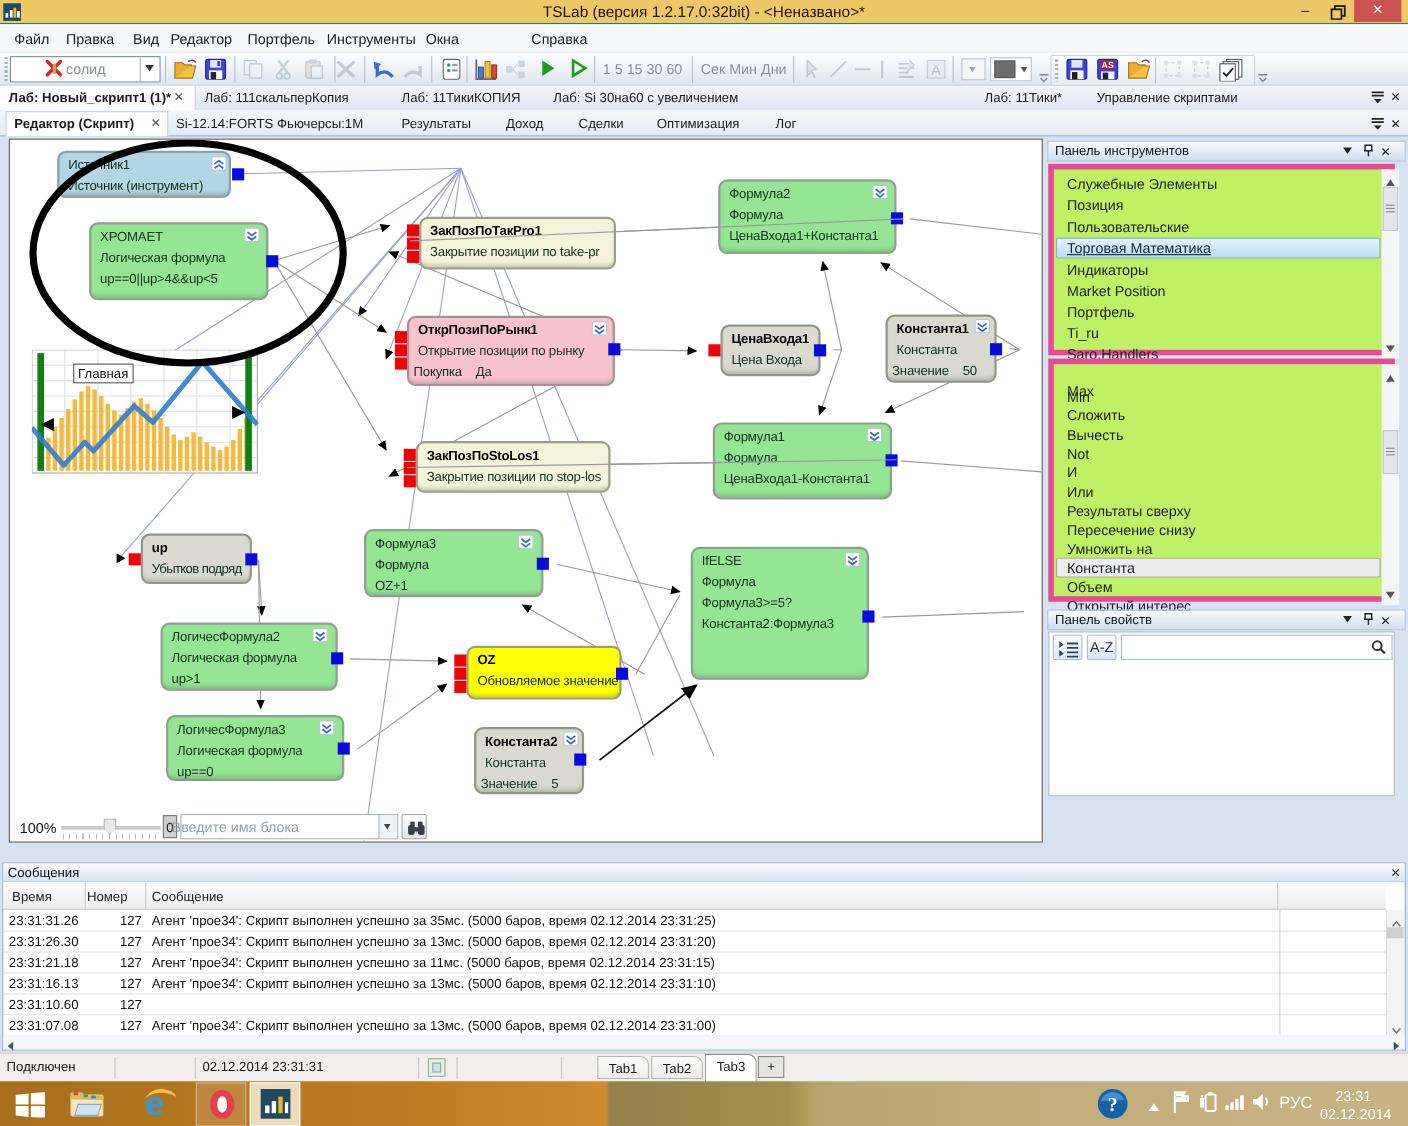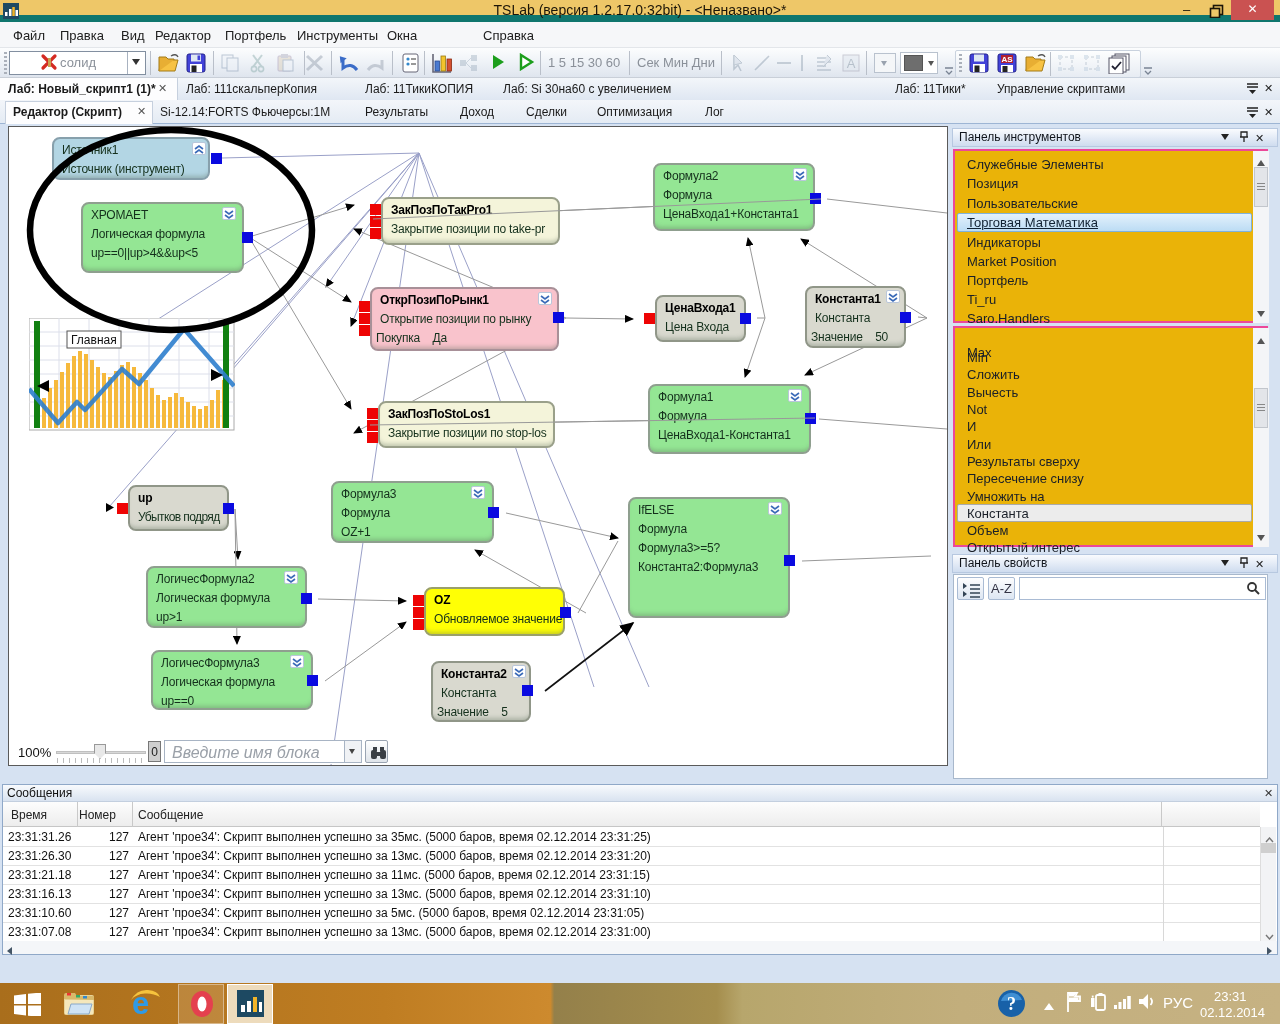--- a/index.html
+++ b/index.html
@@ -2,21 +2,21 @@
 <html><head>
 <meta charset="utf-8">
 <style>
 * { margin:0; padding:0; box-sizing:border-box; }
 html,body { width:1280px; height:1024px; overflow:hidden; }
 body { font-family:"Liberation Sans", sans-serif; font-size:12px; color:#1a1a1a; }
 #root { position:relative; width:1280px; height:1024px; background:#d6e2f2; }
 .abs { position:absolute; }
 
 
-#titlebar { left:0; top:0; width:1280px; height:22px; background:#eec768; border-bottom:7px solid #0f766e; }
+#titlebar { left:0; top:0; width:1280px; height:22px; background:#eec768; border-bottom:1px solid #0f766e; }
 #titletext { left:0; top:2px; width:1280px; text-align:center; font-size:14px; color:#1c1508; }
 #appicon { left:3px; top:3px; width:16px; height:16px; background:#1d4962; }
 #closebtn { left:1231px; top:0; width:43px; height:20px; background:#ca5251; color:#fff; text-align:center; font-size:12px; line-height:19px; }
 .winbtn { top:4px; color:#1c1508; font-size:13px; }
 
 
 #menubar { left:0; top:22px; width:1280px; height:26px; background:#f6f7f9; border-bottom:1px solid #e3e6ea; }
 .mitem { position:absolute; top:6px; font-size:13px; color:#202020; }
 
 
@@ -41,21 +41,21 @@
 .b-pink  { background:#f9c3cc; border-color:#a89098; }
 .b-gray  { background:#d9d9cf; border-color:#909688; }
 .b-yell  { background:#ffff05; border-color:#9aa06a; }
 .chev { position:absolute; width:14px; height:13px; background:#fff; border:1px solid #b9c6da; border-radius:2px; }
 .chev svg { display:block; margin:2px auto 0; }
 .osq { position:absolute; width:11px; height:11px; background:#0a0ae0; }
 .isq { position:absolute; width:11px; height:11px; background:#ee0404; }
 
 
 .phead { background:linear-gradient(#f9fbfe,#cfdcef); border:1px solid #b7c8e0; font-size:12px; color:#11151c; line-height:16px; padding-left:6px; }
-.plist { background:#eab308; border:2px solid #ec4899; }
+.plist { background:#bef264; border:5px solid #ec4899; }
 .pitem { position:absolute; left:12px; color:#1a1f28; font-size:13px; }
 
 
 #messages { left:2px; top:784px; width:1276px; height:171px; background:#fff; border:1px solid #8fa8c8; }
 .mrow { position:absolute; left:0; width:1257px; height:20px; border-bottom:1px solid #e2e2e2; font-size:12px; color:#111; }
 
 
 #statusbar { left:0; top:957px; width:1280px; height:26px; background:#f0efed; border-top:1px solid #d0cfcd; font-size:12px; }
 
 
@@ -565,21 +565,21 @@
       <ellipse cx="162" cy="103" rx="141" ry="100" fill="none" stroke="#000" stroke-width="6.5"></ellipse>
     </svg>
 
     <div class="abs" style="left:1px;top:613px;width:936px;height:24px;background:#fff;">
       <div class="abs" style="left:8px;top:5px;font-size:13px;color:#111;">100%</div>
       <div class="abs" style="left:46px;top:11px;width:90px;height:3px;background:#d8d8d8;border:1px solid #c0c0c0;"></div>
       <div class="abs" style="left:84px;top:4px;width:12px;height:15px;background:#e8e8e8;border:1px solid #999;clip-path:polygon(0 0,100% 0,100% 60%,50% 100%,0 60%);"></div>
       <div class="abs" style="left:47px;top:18px;width:90px;height:5px;background:repeating-linear-gradient(90deg,#bbb 0 1px,transparent 1px 6px);"></div>
       <div class="abs" style="left:138px;top:1px;width:13px;height:21px;background:#cfcfcf;border:1px solid #777;font-size:12px;text-align:center;line-height:20px;">0</div>
       <div class="abs" style="left:154px;top:0;width:198px;height:23px;background:#fff;border:1px solid #a8b4c4;"></div>
-      <div class="abs" style="left:162px;top:4px;font-size:16px;color:#9aa0a8;font-style:italic;">Введите имя блока</div>
+      <div class="abs" style="left:146px;top:4px;font-size:13px;color:#9aa0a8;">Введите имя блока</div>
       <div class="abs" style="left:334px;top:1px;width:17px;height:21px;background:#f0f2f5;border-left:1px solid #a8b4c4;"></div>
       <div class="abs" style="left:339px;top:9px;width:0;height:0;border:3.5px solid transparent;border-top:5px solid #444;"></div>
       <div class="abs" style="left:355px;top:0;width:23px;height:23px;background:linear-gradient(#fefefe,#dfe4ea);border:1px solid #9aa4b2;border-radius:2px;">
         <svg width="21" height="21" style="margin:2px;">
             <g fill="#3a3f45">
               <rect x="3" y="7" width="6" height="9" rx="2"></rect>
               <rect x="12" y="7" width="6" height="9" rx="2"></rect>
               <rect x="8" y="9" width="5" height="4"></rect>
               <rect x="5" y="4" width="4" height="4"></rect>
               <rect x="12" y="4" width="4" height="4"></rect>
@@ -637,21 +637,21 @@
       <div class="abs" style="left:302px;top:207px;width:0;height:0;border:4px solid transparent;border-top:6px solid #555;"></div>
     </div>
 
     <div class="abs phead" style="left:0;top:428px;width:326px;height:19px;">Панель свойств</div>
     <div class="abs" style="left:269px;top:434px;width:0;height:0;border:4px solid transparent;border-top:6px solid #222;"></div>
     <div class="abs" style="left:287px;top:431px;"><svg width="10" height="12">
           <path d="M2 1 h6 v5 h-6 Z M5 6 v5 M1 6 h8" stroke="#222" fill="none" stroke-width="1.3"></path>
         </svg></div>
     <div class="abs" style="left:303px;top:432px;color:#222;font-size:11px;">✕</div>
 
-    <div class="abs" style="left:1px;top:448px;width:315px;height:205px;background:#fff;border:1px solid #a8b8cc;">
+    <div class="abs" style="left:1px;top:448px;width:315px;height:150px;background:#fff;border:1px solid #a8b8cc;">
       <div class="abs" style="left:3px;top:2px;width:27px;height:23px;background:linear-gradient(#fdfdfe,#dde6f2);border:1px solid #a9bbd4;border-radius:2px;">
         <svg width="23" height="19" style="margin:2px 0 0 2px;">
             <path d="M3 3 l4 3 l-4 3 Z M3 11 l4 3 l-4 3 Z" fill="#345"></path>
             <path d="M10 5 h10 M10 13 h10 M10 9 h10 M10 17 h10" stroke="#345" stroke-width="1.6"></path>
           </svg>
       </div>
       <div class="abs" style="left:34px;top:2px;width:27px;height:23px;background:linear-gradient(#fdfdfe,#dde6f2);border:1px solid #a9bbd4;border-radius:2px;font-size:13px;color:#334;text-align:center;line-height:22px;">A-Z</div>
       <div class="abs" style="left:65px;top:2px;width:247px;height:23px;background:#fff;border:1px solid #a9bbd4;"></div>
       <div class="abs" style="left:292px;top:6px;"><svg width="15" height="15">
             <circle cx="6" cy="6" r="4" fill="none" stroke="#333" stroke-width="1.8"></circle>
@@ -687,21 +687,20 @@
         <span class="abs" style="left:135px;top:3px;">Агент 'прое34': Скрипт выполнен успешно за 11мс. (5000 баров, время 02.12.2014 23:31:15)</span>
       </div>
     <div class="mrow" style="top:99px;">
         <span class="abs" style="left:5px;top:3px;">23:31:16.13</span>
         <span class="abs" style="left:106px;top:3px;">127</span>
         <span class="abs" style="left:135px;top:3px;">Агент 'прое34': Скрипт выполнен успешно за 13мс. (5000 баров, время 02.12.2014 23:31:10)</span>
       </div>
     <div class="mrow" style="top:118px;">
         <span class="abs" style="left:5px;top:3px;">23:31:10.60</span>
         <span class="abs" style="left:106px;top:3px;">127</span>
-        <span class="abs" style="left:135px;top:3px;">Агент 'прое34': Скрипт выполнен успешно за 5мс. (5000 баров, время 02.12.2014 23:31:05)</span>
       </div>
     <div class="mrow" style="top:137px;">
         <span class="abs" style="left:5px;top:3px;">23:31:07.08</span>
         <span class="abs" style="left:106px;top:3px;">127</span>
         <span class="abs" style="left:135px;top:3px;">Агент 'прое34': Скрипт выполнен успешно за 13мс. (5000 баров, время 02.12.2014 23:31:00)</span>
       </div>
     <div class="abs" style="left:1160px;top:42px;width:1px;height:114px;background:#d8d8d8;"></div>
     <div class="abs" style="left:1257px;top:42px;width:16px;height:114px;background:#f2f3f5;border-left:1px solid #ddd;">
       <div class="abs" style="left:4px;top:5px;"><svg width="9" height="6">
             <path d="M1 5 L4.5 1 L8 5" stroke="#777" fill="none" stroke-width="1.4"></path>
@@ -714,20 +713,36 @@
     <div class="abs" style="left:0;top:156px;width:1274px;height:13px;background:#f4f6f9;">
       <div class="abs" style="left:3px;top:3px;"><svg width="7" height="8">
             <path d="M6 0 L1 4 L6 8 Z" fill="#456"></path>
           </svg></div>
       <div class="abs" style="left:1263px;top:3px;"><svg width="7" height="8">
             <path d="M1 0 L6 4 L1 8 Z" fill="#456"></path>
           </svg></div>
     </div>
   </div>
 
+  <div class="abs" id="statusbar">
+    <div class="abs" style="left:6px;top:5px;">Подключен</div>
+    <div class="abs" style="left:104px;top:3px;width:1px;height:20px;background:#c8c8c8;"></div>
+    <div class="abs" style="left:177px;top:3px;width:1px;height:20px;background:#c8c8c8;"></div>
+    <div class="abs" style="left:184px;top:5px;">02.12.2014 23:31:31</div>
+    <div class="abs" style="left:380px;top:3px;width:1px;height:20px;background:#c8c8c8;"></div>
+    <div class="abs" style="left:389px;top:4px;width:16px;height:17px;background:#e8efe8;border:1px solid #9ab09a;">
+        <div style="margin:3px;width:8px;height:9px;background:#cfe0dc;border:1px solid #8aa;"></div>
+      </div>
+    <div class="abs" style="left:415px;top:3px;width:1px;height:20px;background:#c8c8c8;"></div>
+    <div class="abs" style="left:510px;top:3px;width:1px;height:20px;background:#c8c8c8;"></div>
+    <div class="abs" style="left:543px;top:2px;width:47px;height:21px;background:linear-gradient(#fcfcfc,#ececeb);border:1px solid #b5b5b3;border-radius:0 8px 0 0;text-align:center;line-height:20px;">Tab1</div>
+    <div class="abs" style="left:592px;top:2px;width:47px;height:21px;background:linear-gradient(#fcfcfc,#ececeb);border:1px solid #b5b5b3;border-radius:0 8px 0 0;text-align:center;line-height:20px;">Tab2</div>
+    <div class="abs" style="left:641px;top:0px;width:47px;height:26px;background:#fff;border:1px solid #8a8a88;border-bottom:none;border-radius:0 8px 0 0;text-align:center;line-height:22px;">Tab3</div>
+    <div class="abs" style="left:689px;top:2px;width:24px;height:20px;background:#e4e4e2;border:1px solid #8a8a88;text-align:center;line-height:19px;">+</div>
+  </div>
 
   <div class="abs" id="taskbar">
     <div class="abs" style="left:14px;top:10px;"><svg width="27" height="23">
           <g fill="#fff">
             <path d="M0,2.5 L12,1 V11 L0,11 Z"></path>
             <path d="M14,0.8 L27,-0.5 V11 L14,11 Z"></path>
             <path d="M0,12.5 L12,12.5 V22.5 L0,21 Z"></path>
             <path d="M14,12.5 L27,12.5 V24 L14,22.7 Z"></path>
           </g>
         </svg></div>

